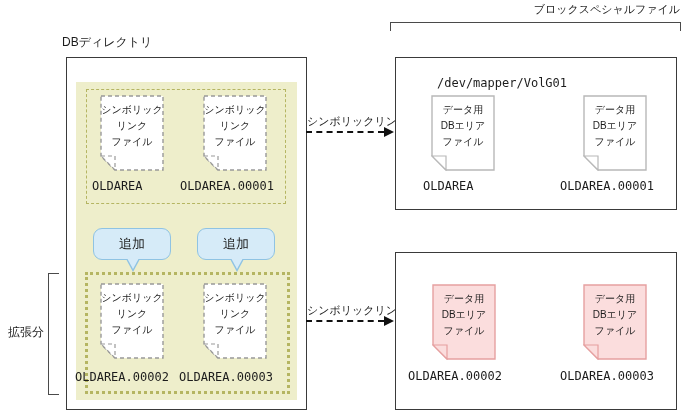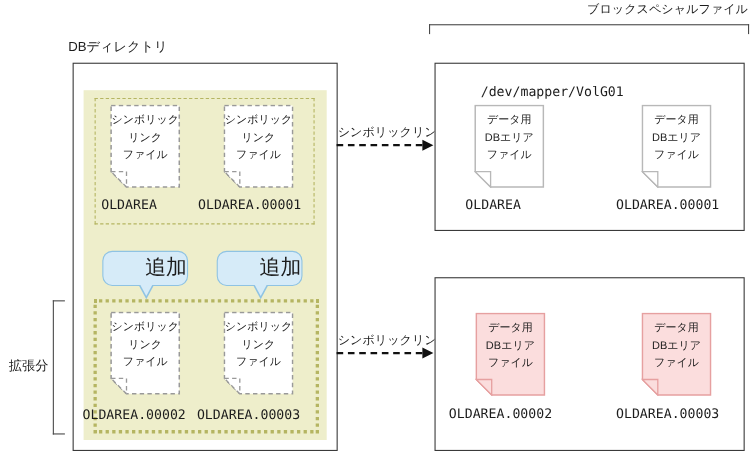--- a/index.html
+++ b/index.html
@@ -22,21 +22,21 @@
   .file-icon .fold{fill:#ffffff;stroke-width:1.2;}
   .file-icon.sym .body,.file-icon.sym .fold{stroke:var(--symlink-border,#999999);stroke-dasharray:4 3;}
   .file-icon.dat .body,.file-icon.dat .fold{stroke:var(--file-border,#b8b8b8);}
   .file-icon.pink .body,.file-icon.pink .fold{fill:var(--pink-fill,#fbdddd);stroke:var(--pink-border,#e6a0a0);}
   .icon-text{position:absolute;left:2px;right:2px;top:9px;display:flex;flex-direction:column;
              align-items:center;gap:4px;font-size:10px;white-space:nowrap;}
 
   
   .bubble{position:absolute;width:76px;height:30px;background:var(--bubble-fill,#d6ebf8);
           border:1px solid var(--bubble-border,#8fc3e3);border-radius:9px;
-          display:flex;align-items:center;justify-content:flex-end;font-size:19px;}
+          display:flex;align-items:center;justify-content:center;font-size:13px;}
   .bubble::before{content:"";position:absolute;bottom:-13px;left:32px;width:0;height:0;
           border:7px solid transparent;border-bottom:0;border-top:13px solid var(--bubble-border,#8fc3e3);}
   .bubble::after{content:"";position:absolute;bottom:-10px;left:33px;width:0;height:0;
           border:6px solid transparent;border-bottom:0;border-top:11px solid var(--bubble-fill,#d6ebf8);}
 
   
   .dash-arrow{position:absolute;height:0;border-top:2px dashed #111;}
   .dash-arrow::after{content:"";position:absolute;right:-10px;top:-6px;width:0;height:0;
           border-top:5px solid transparent;border-bottom:5px solid transparent;border-left:10px solid #111;}
   .arrow-label{position:absolute;font-size:11px;white-space:nowrap;}

